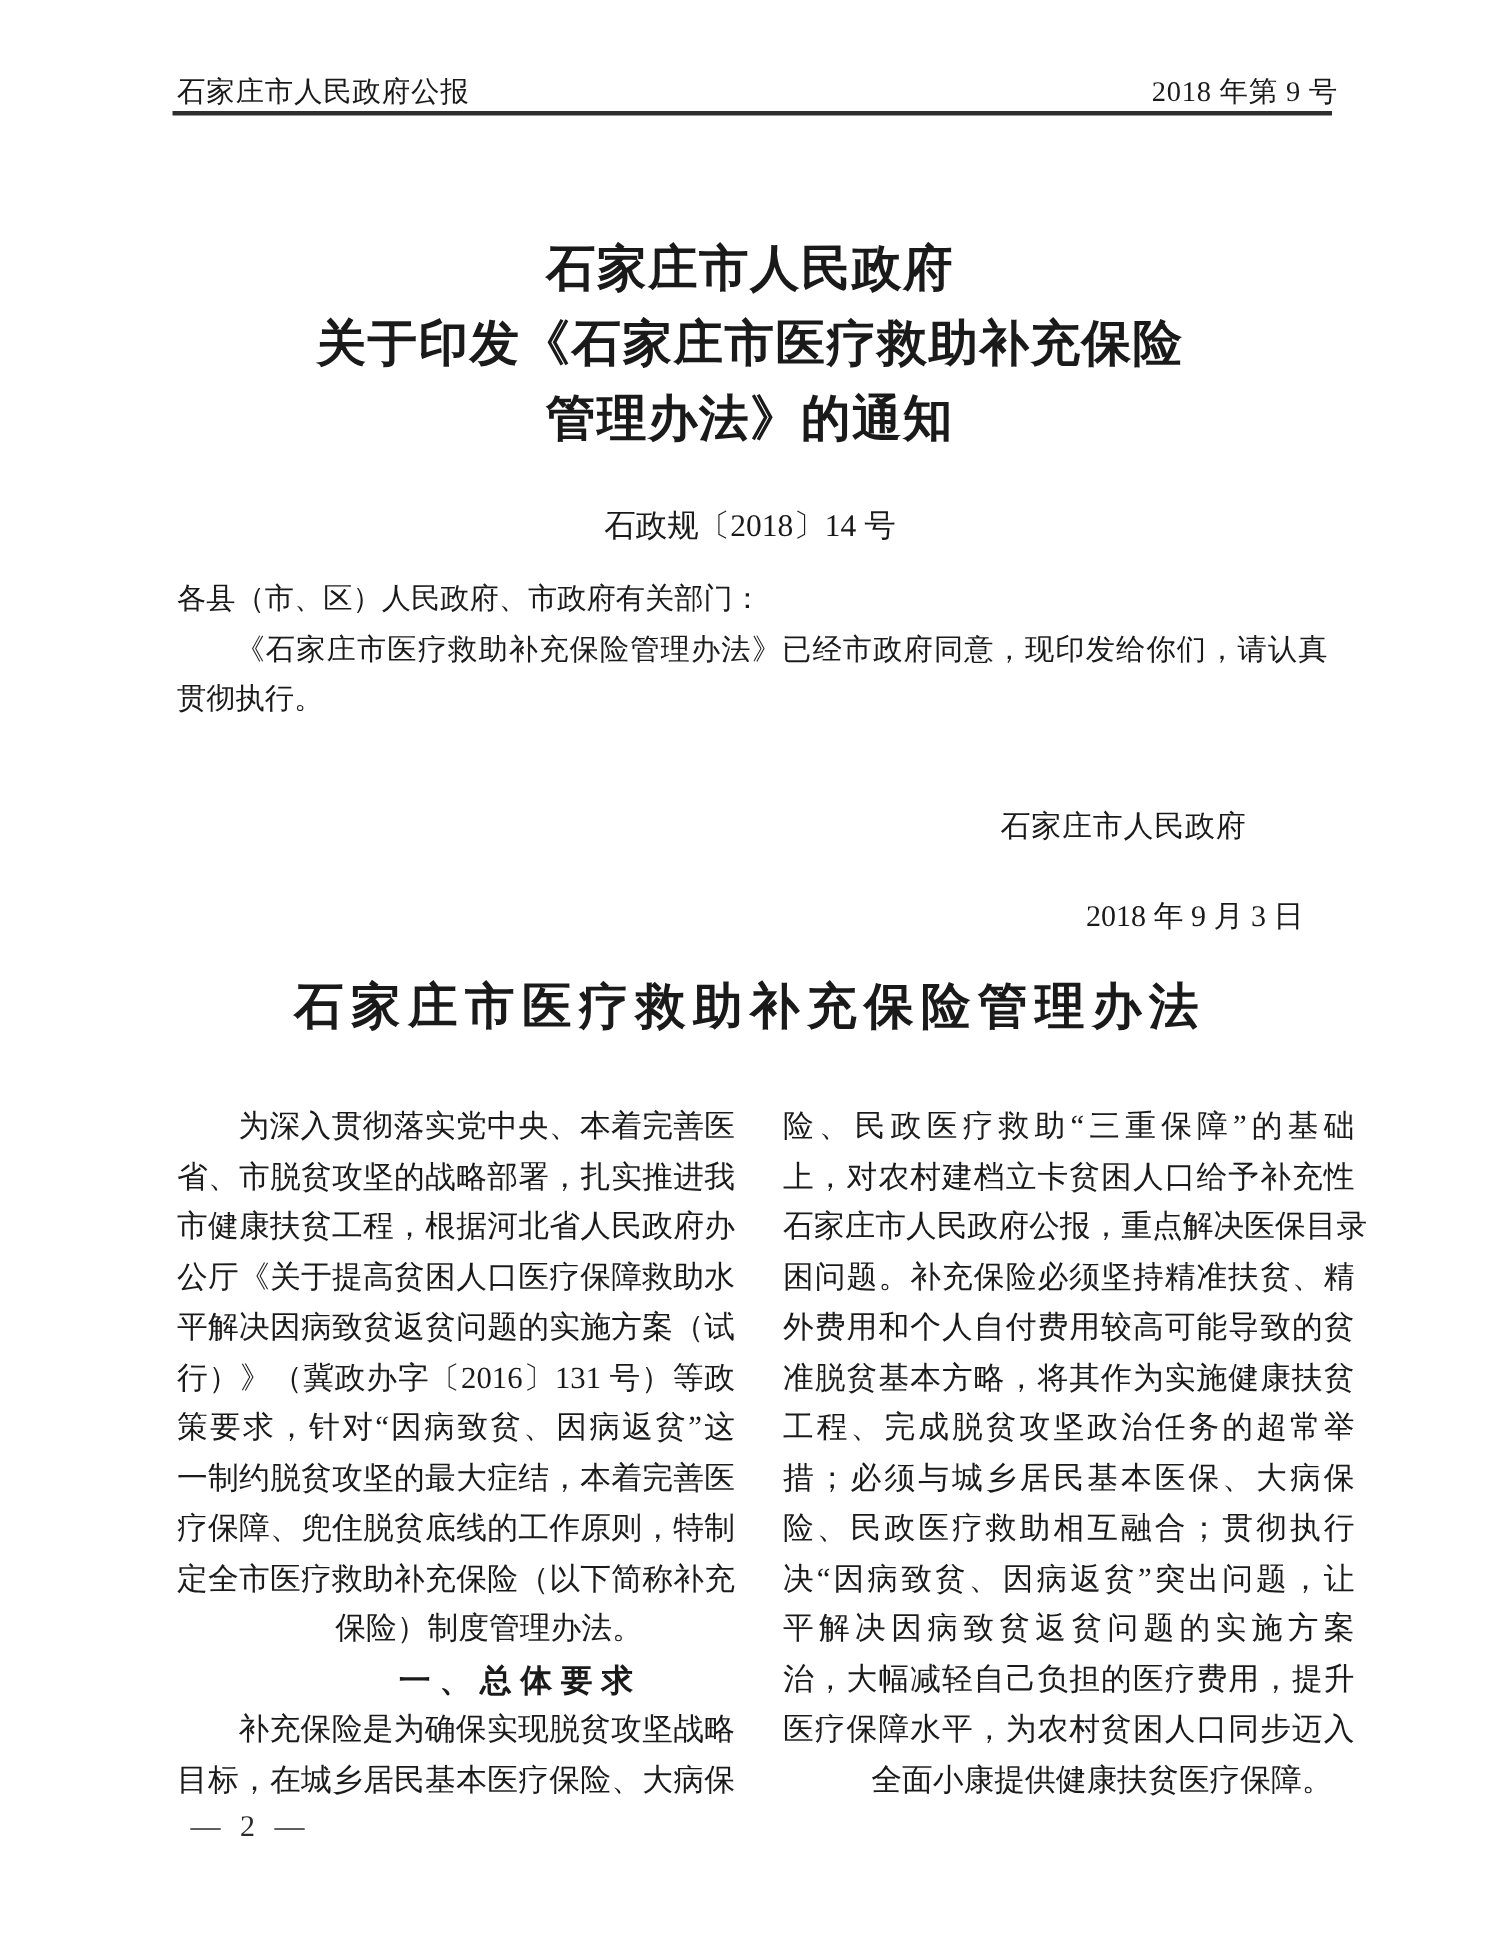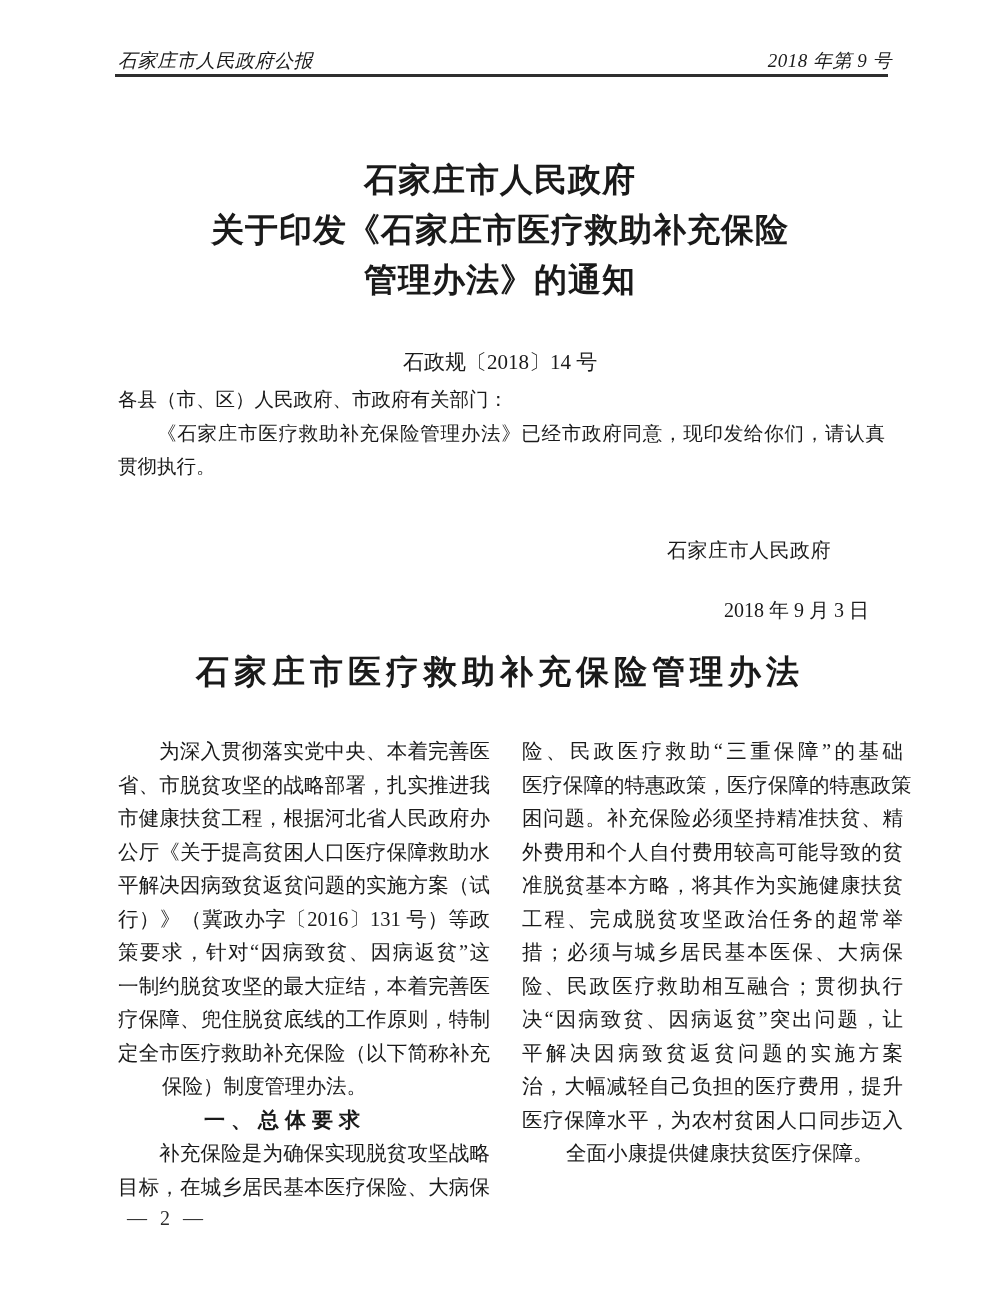--- a/index.html
+++ b/index.html
@@ -17,21 +17,20 @@
   
   .pg-header {
     position: absolute;
     left: 118px;
     right: 108px;
     top: 48px;
     display: flex;
     justify-content: space-between;
     align-items: baseline;
     font-size: 19px;
-    font-style: italic;
     letter-spacing: 0.5px;
   }
   .header-rule {
     position: absolute;
     left: 115px;
     top: 74px;
     width: 773px;
     height: 3px;
     background: #2e2e2e;
   }
@@ -47,21 +46,20 @@
     line-height: 50px;
     letter-spacing: 1px;
   }
   .doc-number {
     position: absolute;
     top: 336px;
     left: 0;
     width: 100%;
     text-align: center;
     font-size: 21px;
-    margin-top: 12px;
   }
   
   .letter {
     position: absolute;
     top: 383px;
     left: 118px;
     width: 767px;
     font-size: 19.5px;
     line-height: 33.5px;
   }
@@ -106,21 +104,21 @@
   }
   .col-left  { left: 118px; width: 372px; }
   .col-right { left: 522px; width: 381px; }
   .ln {
     height: 33.5px;
     text-align: justify;
     text-align-last: justify;
     text-justify: inter-character;
     white-space: nowrap;
   }
-  .ln.nj { text-align: left; text-align-last: auto; margin-left: 44px; }
+  .ln.nj { text-align: center; text-align-last: auto; margin-left: 44px; }
   .ln.ind { text-indent: 2em; }
   .ln.hd {
     font-family: Liberation Serif, serif;
     font-weight: bold;
     letter-spacing: 6px;
     font-size: 21px;
   }
   .pg-footer {
     position: absolute;
     top: 1207px;
@@ -172,21 +170,22 @@
     <div class="ln">疗保障、兜住脱贫底线的工作原则，特制</div>
     <div class="ln">定全市医疗救助补充保险（以下简称补充</div>
     <div class="ln nj">保险）制度管理办法。</div>
     <div class="ln nj ind hd">一、总体要求</div>
     <div class="ln ind">补充保险是为确保实现脱贫攻坚战略</div>
     <div class="ln">目标，在城乡居民基本医疗保险、大病保</div>
   </div>
 
   <div class="col col-right">
     <div class="ln">险、民政医疗救助“三重保障”的基础</div>
-    <div class="ln">医疗保障的特惠政策，医疗保障的特惠政策</div>
+    <div class="ln">上，对农村建档立卡贫困人口给予补充性</div>
+    <div class="ln">石家庄市人民政府公报，重点解决医保目录</div>
     <div class="ln">困问题。补充保险必须坚持精准扶贫、精</div>
     <div class="ln">外费用和个人自付费用较高可能导致的贫</div>
     <div class="ln">准脱贫基本方略，将其作为实施健康扶贫</div>
     <div class="ln">工程、完成脱贫攻坚政治任务的超常举</div>
     <div class="ln">措；必须与城乡居民基本医保、大病保</div>
     <div class="ln">险、民政医疗救助相互融合；贯彻执行</div>
     <div class="ln">决“因病致贫、因病返贫”突出问题，让</div>
     <div class="ln">平解决因病致贫返贫问题的实施方案</div>
     <div class="ln">治，大幅减轻自己负担的医疗费用，提升</div>
     <div class="ln">医疗保障水平，为农村贫困人口同步迈入</div>

